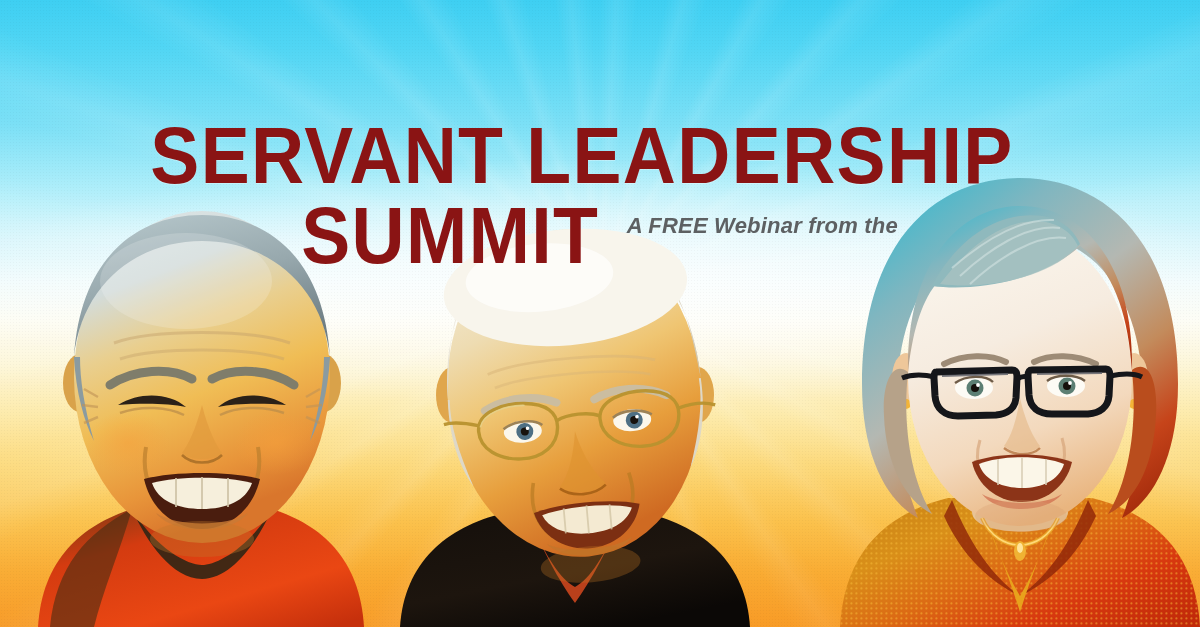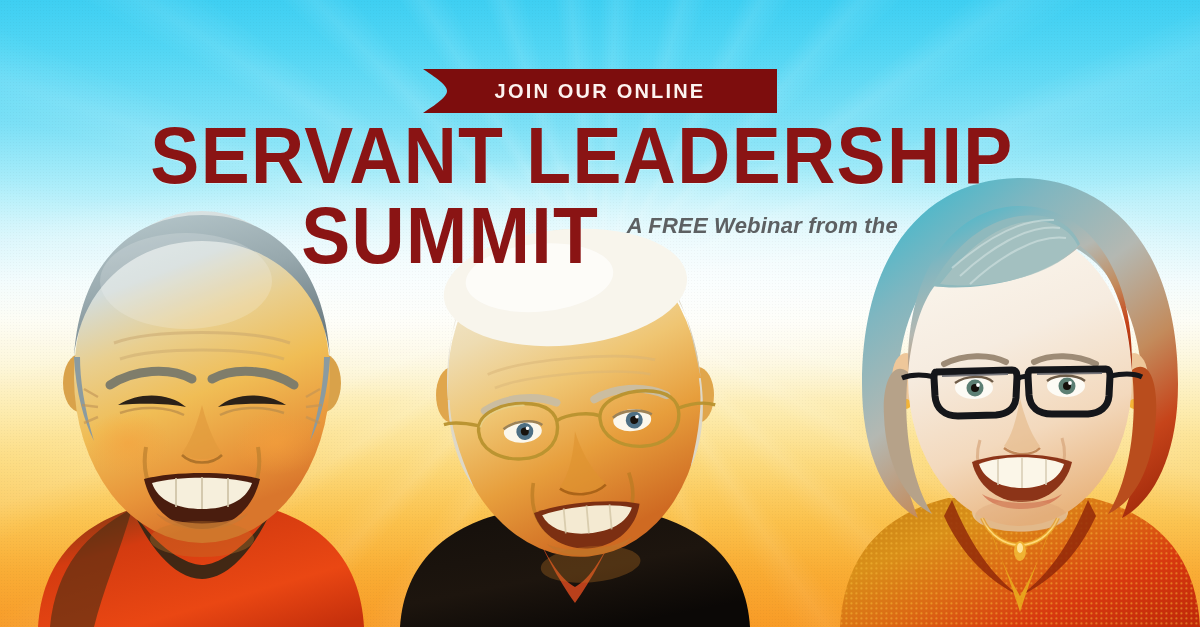--- a/index.html
+++ b/index.html
@@ -511,24 +511,20 @@
         <path d="M139,292 C162,283 202,283 224,292 C219,308 202,316 182,316
                  C162,316 144,308 139,292 Z" fill="#fbf6e8"></path>
         <path d="M158,287 L158,313 M182,285 L182,316 M206,287 L206,313" stroke="#d8cdb4" stroke-width="1.8" opacity="0.85"></path>
         <path d="M142,322 C162,334 204,334 222,322 C206,342 156,342 142,322 Z" fill="#cf6a4a" opacity="0.7"></path>
 
         <ellipse cx="181" cy="344" rx="46" ry="16" fill="#d7a070" opacity="0.3"></ellipse>
       </svg>
     </div>
   </div>
 
-  <div class="ribbon">
-    <div class="ribbon-shape"></div>
-    <div class="ribbon-label">JOIN OUR ONLINE</div>
-  </div>
 
   <div class="headline-block">
     <span class="title-line-1">SERVANT LEADERSHIP</span>
 
     <div class="summit-row">
       <span class="title-line-2">SUMMIT</span>
 
       <div class="subtitle">
         <span>A FREE Webinar from the</span>
       </div>

